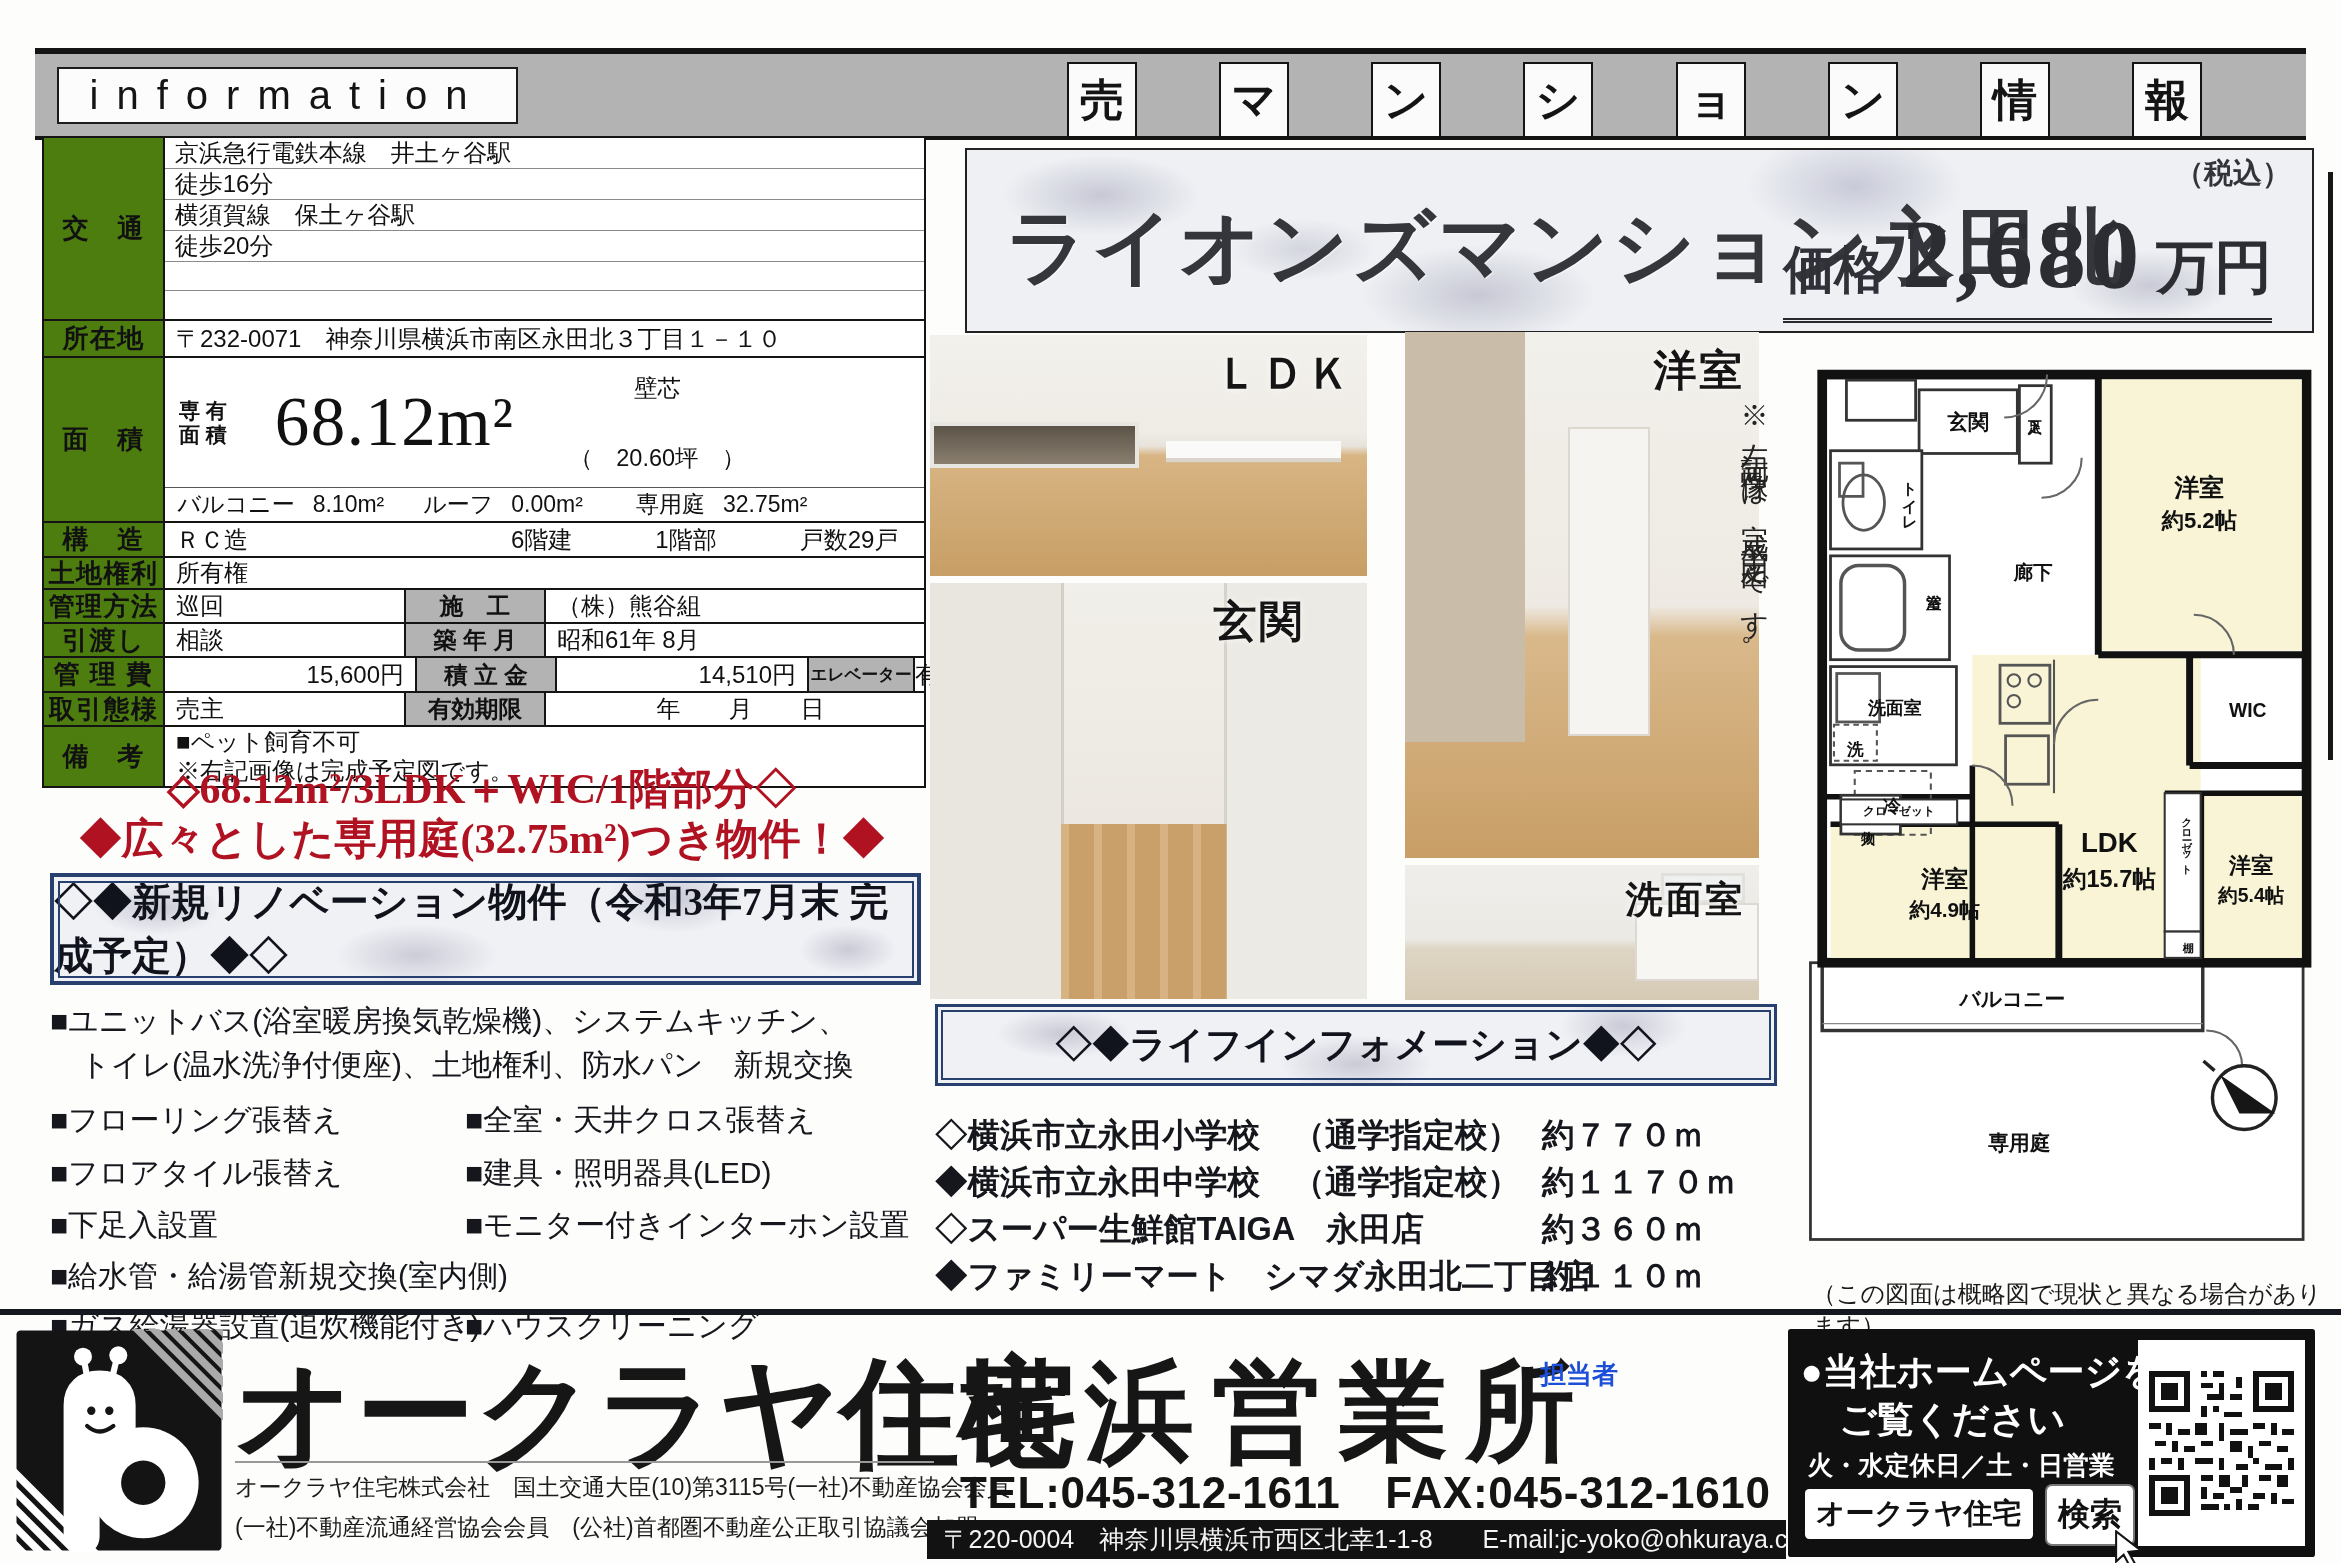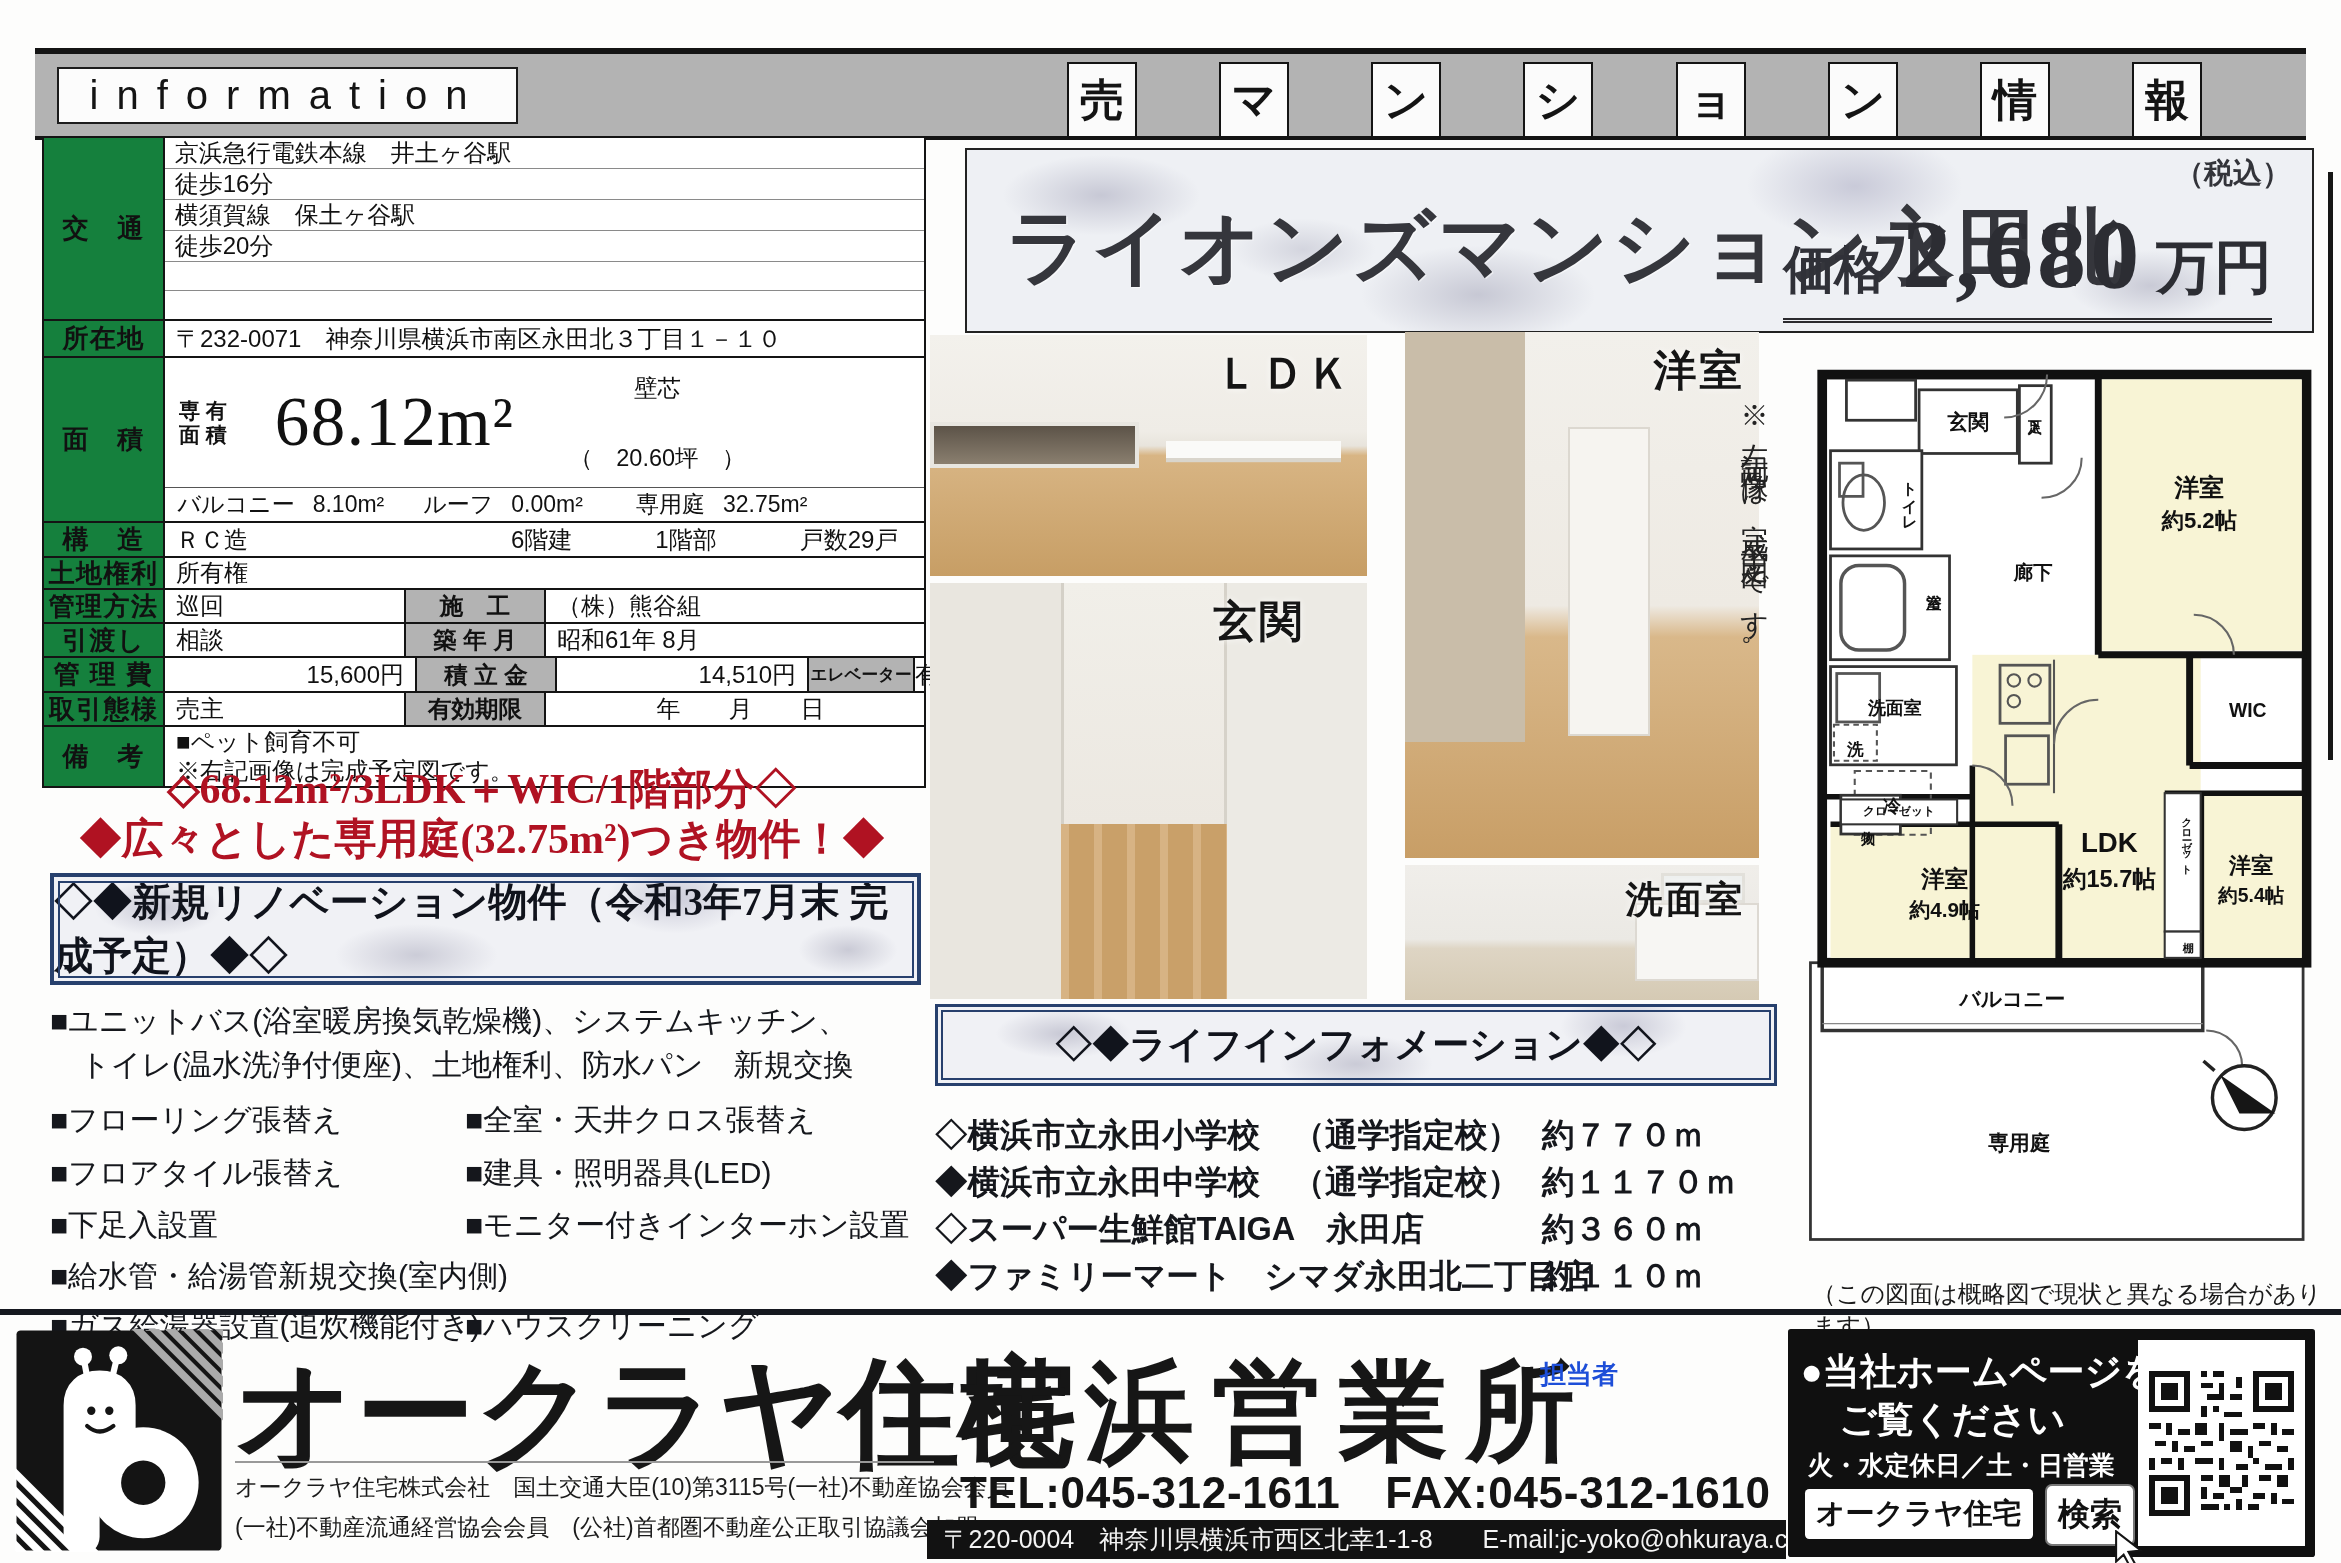--- a/index.html
+++ b/index.html
@@ -8,21 +8,21 @@
 
   
   .topbar{position:absolute;left:35px;top:48px;width:2271px;height:82px;background:#b3b3b3;border-top:6.2px solid #141414;border-bottom:4.2px solid #141414;}
   .info-box{position:absolute;left:22px;top:12.5px;width:457px;height:53px;background:#fcfcfc;border:2.1px solid #1c1c1c;display:flex;align-items:center;justify-content:center;font-size:40px;letter-spacing:18px;color:#141414;}
   .char-box{position:absolute;top:8.3px;width:66px;height:72px;background:#fbfbfb;border:2.8px solid #141414;display:flex;align-items:center;justify-content:center;font-size:44px;font-weight:bold;color:#141414;}
 
   
   .dtable{position:absolute;left:42px;top:136px;width:880px;border:2.8px solid #141414;background:#fff;}
   .trow{display:flex;border-bottom:2.1px solid #141414;}
   .trow:last-child{border-bottom:none;}
-  .tlabel{width:119px;background:#15803d;border-right:2.1px solid #141414;display:flex;align-items:center;justify-content:center;font-size:26px;font-weight:bold;letter-spacing:1.4px;flex-shrink:0;}
+  .tlabel{width:119px;background:#4d7c0f;border-right:2.1px solid #141414;display:flex;align-items:center;justify-content:center;font-size:26px;font-weight:bold;letter-spacing:1.4px;flex-shrink:0;}
   .tcontent{flex:1;display:flex;flex-direction:column;justify-content:center;}
   .sub-line{height:30px;display:flex;align-items:center;padding-left:9.7px;font-size:24px;border-bottom:1.4px solid #8a8a8a;}
   .sub-line:last-child{border-bottom:none;}
   .plain{padding-left:11px;font-size:24px;display:flex;align-items:center;}
   .sublab{background:#b3b3b3;border-left:2.1px solid #141414;border-right:2.1px solid #141414;display:flex;align-items:center;justify-content:center;font-size:23.5px;font-weight:bold;flex-shrink:0;}
   .area-main{display:flex;align-items:center;height:129px;border-bottom:1.4px solid #555;}
   .area-sub{display:flex;flex-direction:column;font-size:21px;font-weight:bold;line-height:23.5px;padding-left:14px;}
   .area-big{font-family:"Liberation Serif",serif;font-size:69px;margin-left:48px;letter-spacing:1.4px;}
   .area-wall{display:flex;flex-direction:column;align-items:center;margin-left:55px;font-size:23.5px;line-height:30px;gap:40px;}
   .balcony-strip{height:33px;display:flex;align-items:center;font-size:23px;gap:18px;padding-left:12.5px;}

